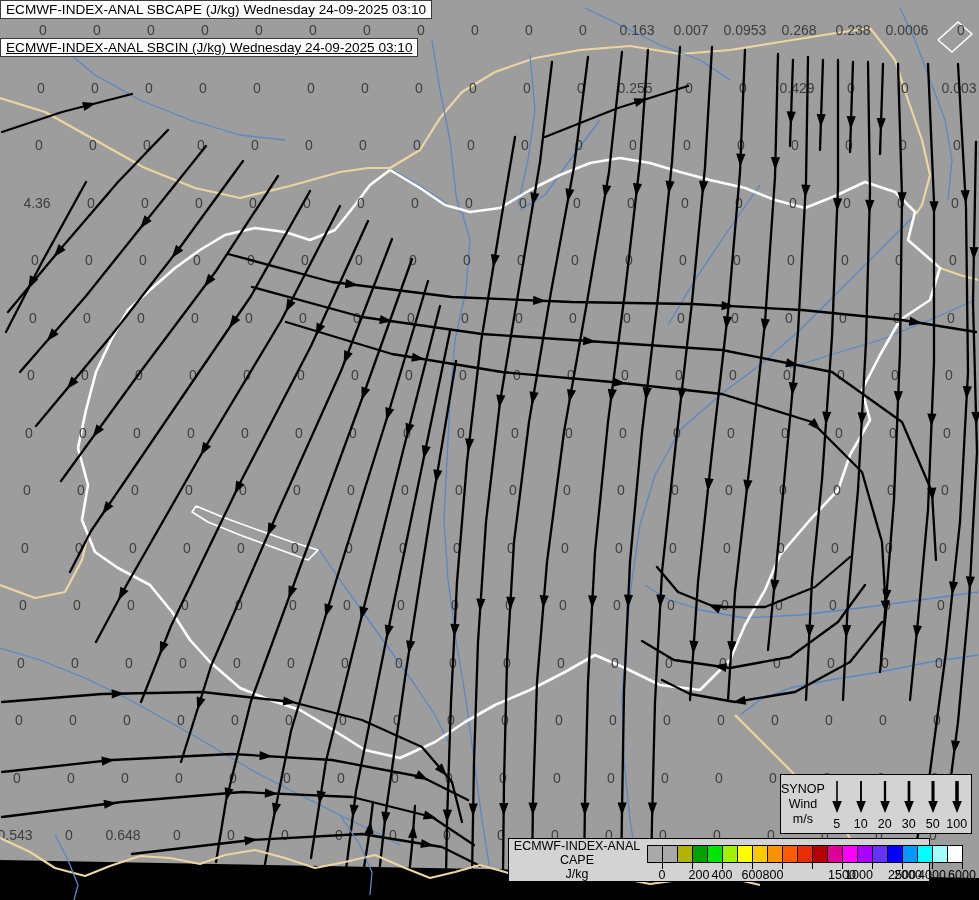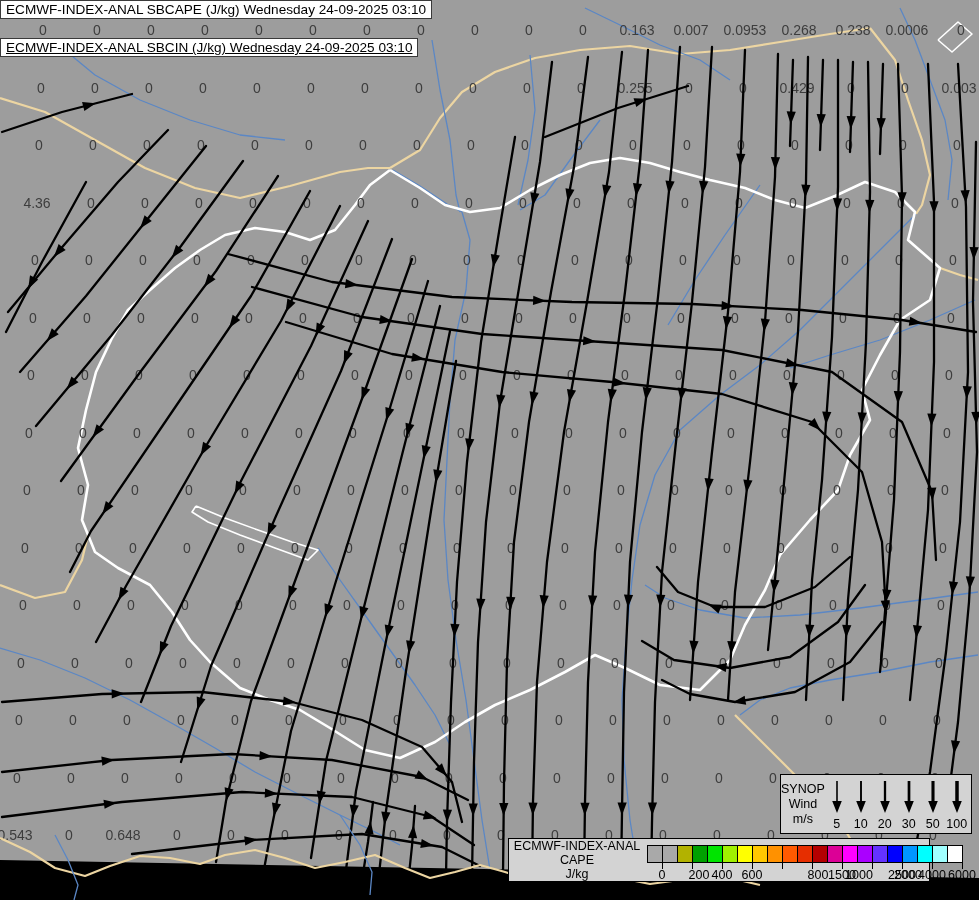--- a/index.html
+++ b/index.html
@@ -595,21 +595,21 @@
     <div id="cape-ticks">
         <div class="cape-tick" style="left: 153px;"></div>
         <div class="cape-num" style="left: 131px;">0</div>
         <div class="cape-tick" style="left: 183px;"></div>
         <div class="cape-num" style="left: 168px;">200</div>
         <div class="cape-tick" style="left: 213px;"></div>
         <div class="cape-num" style="left: 191px;">400</div>
         <div class="cape-tick" style="left: 243px;"></div>
         <div class="cape-num" style="left: 221px;">600</div>
         <div class="cape-tick" style="left: 273px;"></div>
-        <div class="cape-num" style="left: 251px; padding-left: 36px;">800</div>
+        <div class="cape-num" style="left: 242px;">800</div>
         <div class="cape-tick" style="left: 303px;"></div>
         <div class="cape-num" style="left: 281px; padding-left: 47px;">1000</div>
         <div class="cape-tick" style="left: 333px;"></div>
         <div class="cape-num" style="left: 311px;">1500</div>
         <div class="cape-tick" style="left: 363px;"></div>
         <div class="cape-num" style="left: 341px; margin-left: 36px;">2000</div>
         <div class="cape-tick" style="left: 393px;"></div>
         <div class="cape-num" style="left: 371px;">2500</div>
         <div class="cape-tick" style="left: 423px;"></div>
         <div class="cape-num" style="left: 401px;">4000</div>

